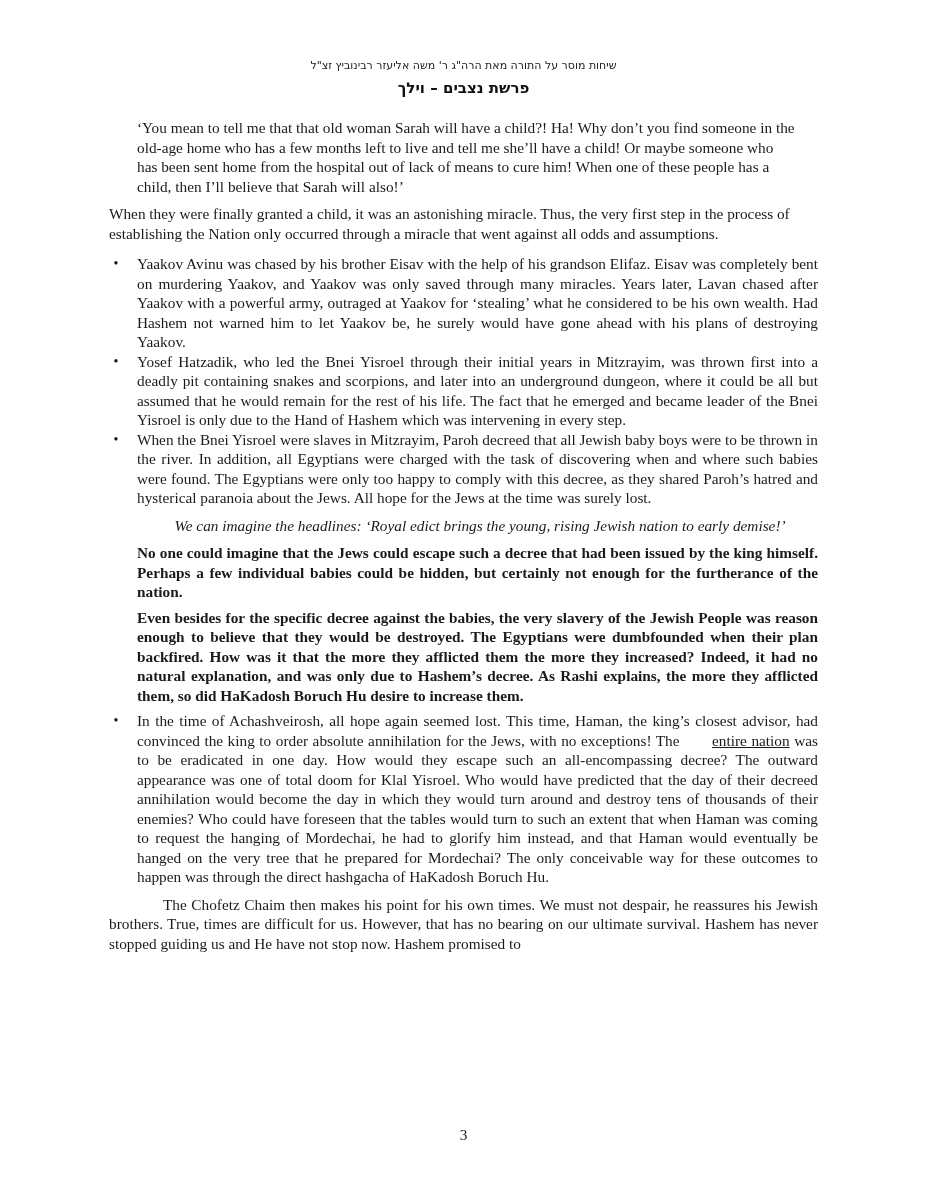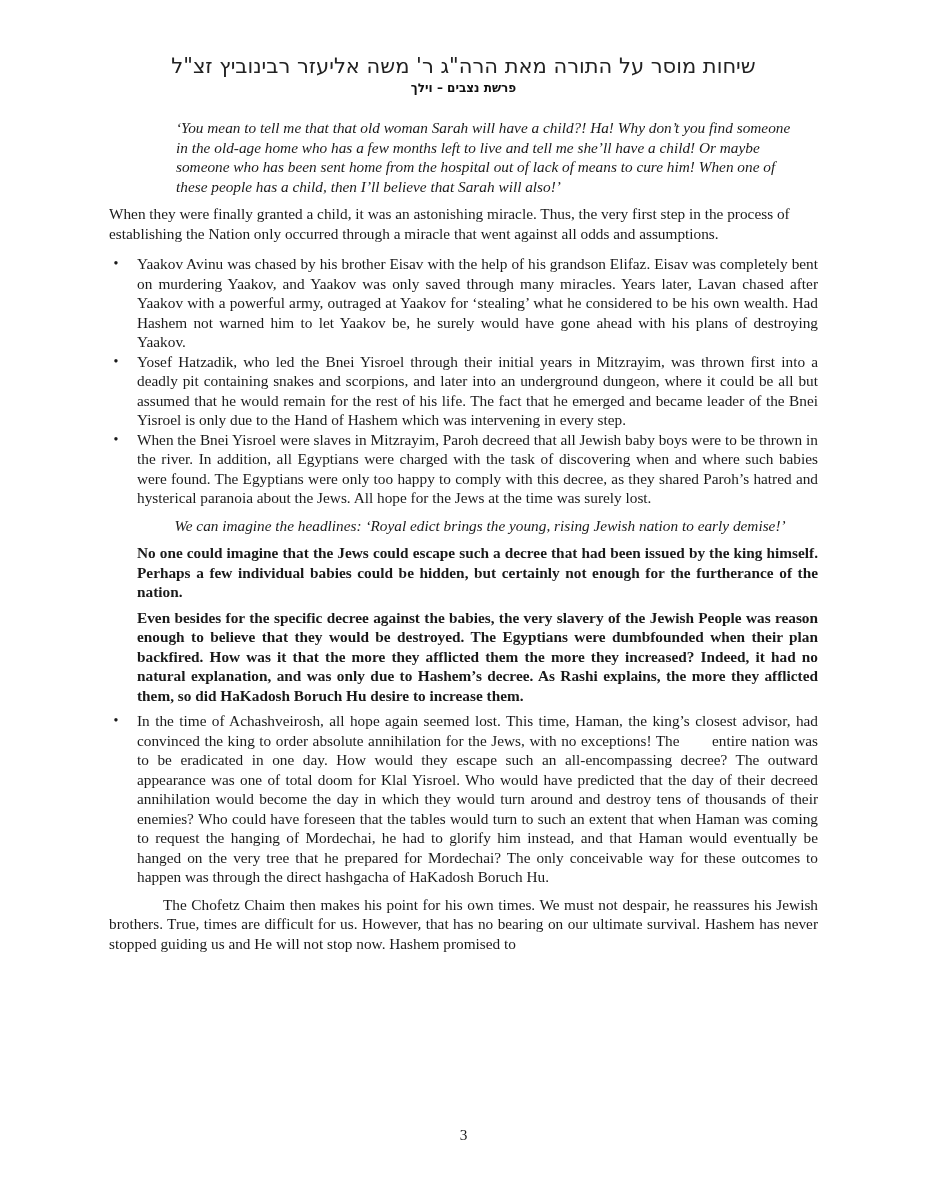--- a/index.html
+++ b/index.html
@@ -24,42 +24,41 @@
     .header {
       position: absolute;
       top: 55px;
       left: 0;
       width: 927px;
       text-align: center;
       direction: rtl;
       font-family: "DejaVu Sans", "Liberation Sans", sans-serif;
     }
     .header .line1 {
-      font-size: 21px;
+      font-size: 11px;
       line-height: 22px;
       color: #222;
     }
     .header .line2 {
-      font-size: 12px;
+      font-size: 15px;
       line-height: 22px;
       font-weight: bold;
       color: #111;
     }
     .body {
       position: absolute;
       top: 118px;
       left: 109px;
       width: 709px;
       font-size: 15.3px;
       line-height: 19.5px;
       text-align: justify;
     }
     .quote {
-      margin-left: 67px;
-      font-style: italic;
+      margin-left: 28px;
       text-align: left;
       margin-right: 22px;
     }
     .para-indented-1 {
       margin-top: 8px;
       text-align: left;
     }
     ul.bullets {
       list-style: none;
       padding: 0;
@@ -84,20 +83,21 @@
       text-align: center;
       margin-top: 8px;
       margin-bottom: 8px;
       margin-right: 22px;
     }
     .sub-para {
       margin-top: 6px;
       font-weight: bold;
     }
     .underline {
+      text-decoration: underline;
       margin-left: 28px;
     }
     .closing-para {
       text-indent: 54px;
       margin-top: 8px;
     }
     .footer {
       position: absolute;
       top: 1126px;
       left: 0;
@@ -142,19 +142,19 @@
         <div class="sub-para">Even besides for the specific decree against the babies, the very slavery of the Jewish People was reason enough to believe that they would be destroyed. The Egyptians were dumbfounded when their plan backfired. How was it that the more they afflicted them the more they increased? Indeed, it had no natural explanation, and was only due to Hashem’s decree. As Rashi explains, the more they afflicted them, so did HaKadosh Boruch Hu desire to increase them.</div>
       </li>
 
       <li style="margin-top:6px;">
         <span class="bullet">•</span>
         <div><span>In the time of Achashveirosh, all hope again seemed lost. This time, Haman, the king’s closest advisor, had convinced the king to order absolute annihilation for the Jews, with no exceptions! The </span><span class="underline">entire nation</span><span> was to be eradicated in one day. How would they escape such an all-encompassing decree? The outward appearance was one of total doom for Klal Yisroel. Who would have predicted that the day of their decreed annihilation would become the day in which they would turn around and destroy tens of thousands of their enemies? Who could have foreseen that the tables would turn to such an extent that when Haman was coming to request the hanging of Mordechai, he had to glorify him instead, and that Haman would eventually be hanged on the very tree that he prepared for Mordechai? The only conceivable way for these outcomes to happen was through the direct hashgacha of HaKadosh Boruch Hu.</span></div>
       </li>
 
     </ul>
 
-    <div class="closing-para">The Chofetz Chaim then makes his point for his own times. We must not despair, he reassures his Jewish brothers. True, times are difficult for us. However, that has no bearing on our ultimate survival. Hashem has never stopped guiding us and He will not stop now. Hashem promised to</div>
+    <div class="closing-para">The Chofetz Chaim then makes his point for his own times. We must not despair, he reassures his Jewish brothers. True, times are difficult for us. However, that has no bearing on our ultimate survival. Hashem has never stopped guiding us and He have not stop now. Hashem promised to</div>
 
   </div>
 
   <div class="footer">3</div>
 
 </div>
 
 </body></html>

